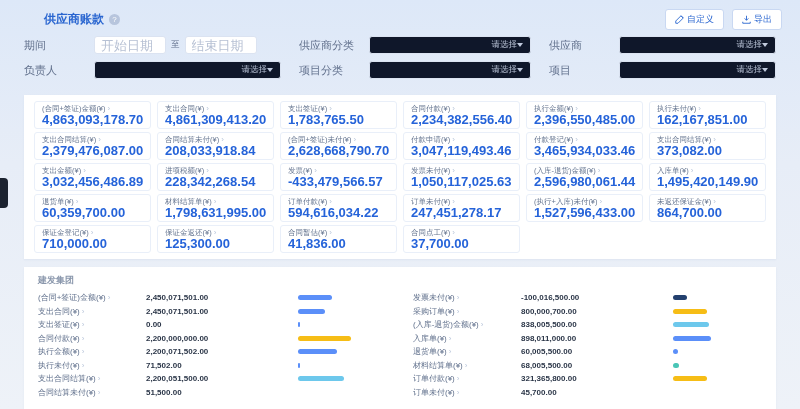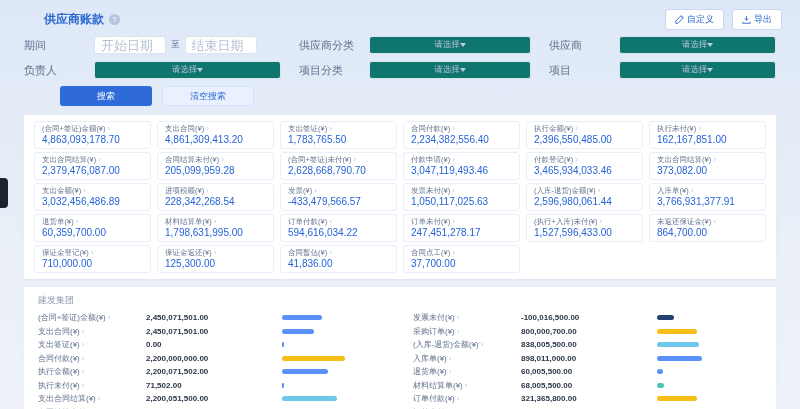--- a/index.html
+++ b/index.html
@@ -31,22 +31,22 @@
   .hbtn svg{ display:block; }
   
   .filters{ padding:2px 24px 9px 24px; }
   .f-row{ display:flex; margin-bottom:7px; }
   .f-item{ display:flex; align-items:center; }
   .f-w1{ width:275px; }
   .f-w2{ width:250px; }
   .f-w3{ flex:1; }
   .f-label{ width:70px; text-align:left; font-size:11px; color:#61708c; white-space:nowrap; }
   .f-select{
-    flex:1; background:#0f766e; border:1px solid #dbe3f1; border-radius:3px; height:18px;
-    display:flex; align-items:center; justify-content:center;
+    flex:1; background:#0f172a; border:1px solid #dbe3f1; border-radius:3px; height:18px;
+    display:flex; align-items:center; justify-content:flex-end;
     padding:0 7px; font-size:8.5px; color:#b7c1d4; cursor:pointer; margin-right:18px;
   }
   .f-w3 .f-select{ margin-right:0; }
   .caret{ width:0; height:0; border-left:3px solid transparent; border-right:3px solid transparent; border-top:4px solid #c0cadd; }
   .f-daterange{ flex:1; display:flex; align-items:center; gap:5px; margin-right:18px; }
   .f-date{
     width:72px; height:18px; background:#fff; border:1px solid #dbe3f1; border-radius:3px;
     font-size:13px; padding:0 6px; color:#445; outline:none;
     font-family:"Liberation Sans",sans-serif;
   }
@@ -62,31 +62,31 @@
     font-size:9px; cursor:pointer; font-family:"Liberation Sans",sans-serif;
   }
   
   .card{ background:#fff; border-radius:0; margin:0 24px 8px 24px; box-shadow:0 1px 2px rgba(40,70,130,.06); }
   
   .stats{ padding:6px 10px; }
   .stats-grid{ display:grid; grid-template-columns:repeat(6,1fr); gap:3px 6px; }
   .stat-cell{ border:1px solid #e9eff9; border-radius:3px; padding:2px 7px; cursor:pointer; overflow:hidden; }
   .stat-label{ font-size:7.5px; color:#64748f; display:flex; align-items:center; gap:2px; white-space:nowrap; line-height:10px; }
   .stat-chevron{ color:#b9c6da; font-size:8px; line-height:10px; }
-  .stat-value{ font-size:10px; color:#2563d9; font-weight:normal; white-space:nowrap; line-height:12px; }
+  .stat-value{ font-size:13px; color:#2563d9; font-weight:bold; white-space:nowrap; line-height:12px; }
   
   .detail{ padding:7px 14px; height:170px; overflow:hidden; }
-  .group-name{ font-size:9px; color:#8a97ac; margin-bottom:4px; }
+  .group-name{ font-size:9px; color:#8a97ac; margin-bottom:4px;font-weight:bold; }
   .detail-cols{ display:flex; gap:26px; }
   .detail-col{ flex:1; min-width:0; }
   .d-row{ display:flex; align-items:center; height:13.5px; }
   .d-label{ width:108px; font-size:8px; color:#60708c; white-space:nowrap; overflow:hidden;
             display:flex; align-items:center; gap:2px; cursor:pointer; flex:none; }
   .d-chevron{ color:#b9c6da; font-size:8px; }
-  .d-value{ width:136px; font-size:8px; color:#2b3648; font-weight:bold; white-space:nowrap; flex:none; }
+  .d-value{ width:152px; font-size:8px; color:#2b3648; font-weight:bold; white-space:nowrap; flex:none; }
   .d-bar-track{ flex:1; height:5px; position:relative; }
   .d-bar{ height:5px; border-radius:2.5px; width:0; }
 </style>
 </head>
 <body>
 
 <div class="page">
 
   <div class="side-handle"></div>
 
@@ -154,24 +154,20 @@
         </div>
       </div>
       <div class="f-item f-w3">
         <span class="f-label">项目</span>
         <div class="f-select">
           <span>请选择</span>
           <span class="caret"></span>
         </div>
       </div>
     </div>
-    <div class="f-buttons">
-      <button class="btn-search">搜索</button>
-      <button class="btn-clear">清空搜索</button>
-    </div>
   </div>
 
   <div class="card stats">
     <div class="stats-grid">
   <div class="stat-cell">
     <div class="stat-label">
       <span class="stat-label-text">(合同+签证)金额(¥)</span>
       <span class="stat-chevron">›</span>
     </div>
     <div class="stat-value">4,863,093,178.70</div>
@@ -223,21 +219,21 @@
       <span class="stat-chevron">›</span>
     </div>
     <div class="stat-value">2,379,476,087.00</div>
   </div>
 
   <div class="stat-cell">
     <div class="stat-label">
       <span class="stat-label-text">合同结算未付(¥)</span>
       <span class="stat-chevron">›</span>
     </div>
-    <div class="stat-value">205,099,959.28</div>
+    <div class="stat-value">208,033,918.84</div>
   </div>
 
   <div class="stat-cell">
     <div class="stat-label">
       <span class="stat-label-text">(合同+签证)未付(¥)</span>
       <span class="stat-chevron">›</span>
     </div>
     <div class="stat-value">2,628,668,790.70</div>
   </div>
 
@@ -303,21 +299,21 @@
       <span class="stat-chevron">›</span>
     </div>
     <div class="stat-value">2,596,980,061.44</div>
   </div>
 
   <div class="stat-cell">
     <div class="stat-label">
       <span class="stat-label-text">入库单(¥)</span>
       <span class="stat-chevron">›</span>
     </div>
-    <div class="stat-value">3,766,931,377.91</div>
+    <div class="stat-value">1,495,420,149.90</div>
   </div>
 
   <div class="stat-cell">
     <div class="stat-label">
       <span class="stat-label-text">退货单(¥)</span>
       <span class="stat-chevron">›</span>
     </div>
     <div class="stat-value">60,359,700.00</div>
   </div>
 

